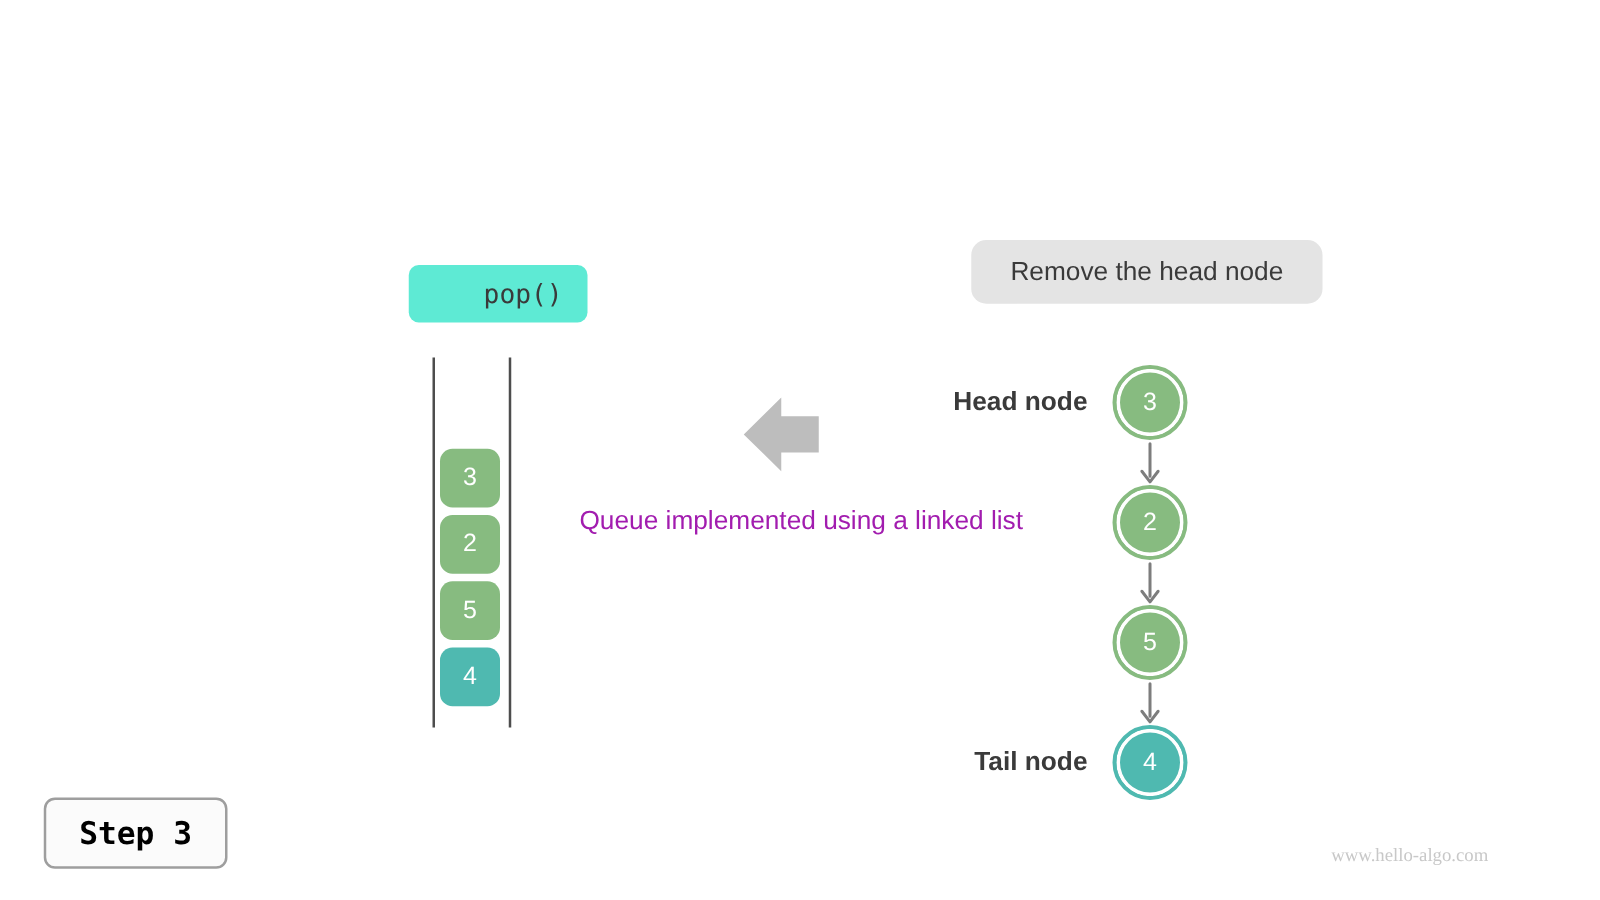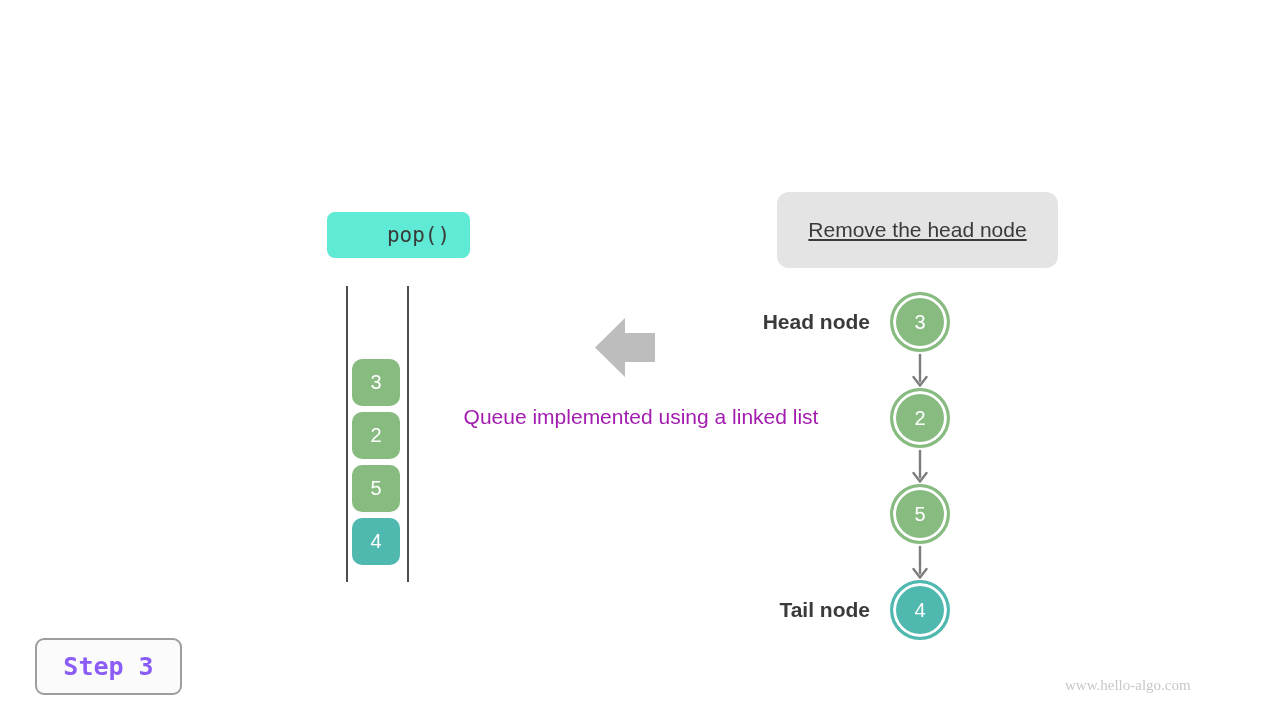--- a/index.html
+++ b/index.html
@@ -18,24 +18,23 @@
     justify-content: center;
     border-radius: 10px;
   }
   .op-badge {
     left: 327px; top: 212px; width: 103px; height: 46px;
     font-family: "DejaVu Sans Mono", "Liberation Mono", monospace;
     font-size: 21px;
     border-radius: 8px;
   }
   .annotation-badge {
-    left: 777px; top: 192px; width: 281px; height: 76px;
+    left: 777px; top: 192px; width: 281px; height: 51px;
     font-size: 21px;
     border-radius: 12px;
-    text-decoration: underline;
   }
   .vline {
     position: absolute;
     top: 286px;
     width: 1.6px;
     height: 296px;
   }
   .vline-left  { left: 346px; }
   .vline-right { left: 407px; }
   .cell {
@@ -135,17 +134,17 @@
   <div class="caption" style="color: #a21caf;">Queue implemented using a linked list</div>
 
   <div class="side-label head-label" style="color: rgb(58, 58, 58);">Head node</div>
   <div class="side-label tail-label" style="color: rgb(58, 58, 58);">Tail node</div>
 
   <div class="ll-node ll-0" style="background-color: rgb(135, 187, 128); border-color: rgb(135, 187, 128);">3</div>
   <div class="ll-node ll-1" style="background-color: rgb(135, 187, 128); border-color: rgb(135, 187, 128);">2</div>
   <div class="ll-node ll-2" style="background-color: rgb(135, 187, 128); border-color: rgb(135, 187, 128);">5</div>
   <div class="ll-node ll-3" style="background-color: rgb(79, 185, 176); border-color: rgb(79, 185, 176);">4</div>
 
-  <div class="step-badge" style="border-color: rgb(158, 158, 158); color: #8b5cf6;">Step 3</div>
+  <div class="step-badge" style="border-color: rgb(158, 158, 158); color: #000000;">Step 3</div>
 
   <div class="watermark" style="color: rgb(200, 200, 200);">www.hello-algo.com</div>
 
 </div>
 
 </body></html>

